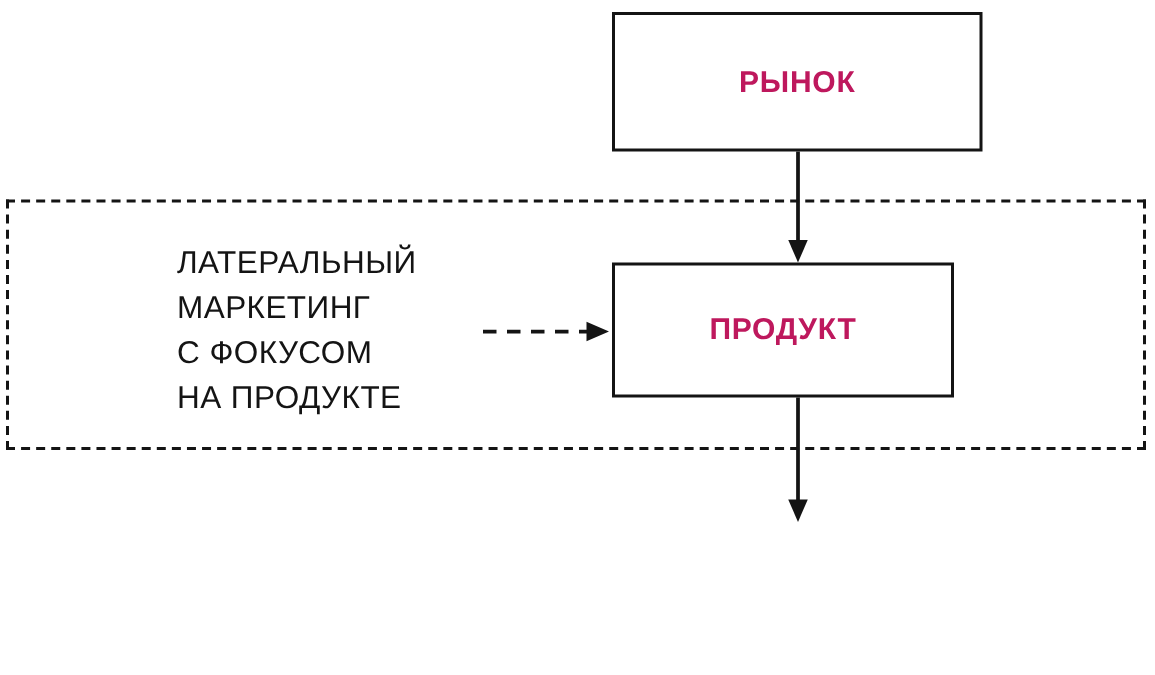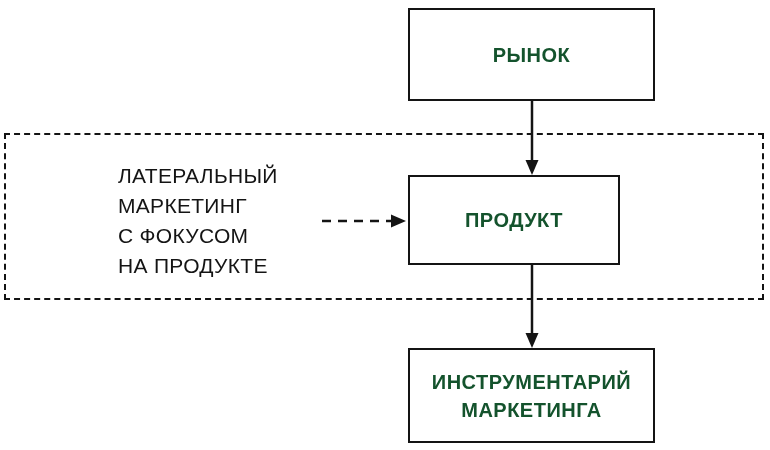--- a/index.html
+++ b/index.html
@@ -22,34 +22,34 @@
     box-sizing: border-box;
     border: 2px solid #141414;
     background: #ffffff;
     display: flex;
     align-items: center;
     justify-content: center;
     text-align: center;
     font-weight: 700;
     font-size: 20px;
     letter-spacing: 0.5px;
-    color: #14532d;
+    color: #be185d;
     white-space: pre-line;
     line-height: 1.4;
   }
   .node-market {
     left: 408px;
     top: 8px;
     width: 247px;
     height: 93px;
   }
   .node-product {
     left: 408px;
     top: 175px;
-    width: 212px;
+    width: 228px;
     height: 90px;
   }
   .node-tools {
     left: 408px;
     top: 348px;
     width: 247px;
     height: 95px;
   }
   .dashed-region {
     position: absolute;
@@ -90,22 +90,20 @@
 
   <div class="lateral-label">ЛАТЕРАЛЬНЫЙ
 МАРКЕТИНГ
 С ФОКУСОМ
 НА ПРОДУКТЕ</div>
 
   <div class="node node-market">РЫНОК</div>
 
   <div class="node node-product">ПРОДУКТ</div>
 
-  <div class="node node-tools">ИНСТРУМЕНТАРИЙ
-МАРКЕТИНГА</div>
 
   <svg class="arrows" width="770" height="450" viewBox="0 0 770 450">
 
     <g>
       <line x1="532" y1="101" x2="532" y2="163" stroke="#141414" stroke-width="2.5"></line>
       <polygon points="532,175 525.5,160 538.5,160" fill="#141414"></polygon>
     </g>
 
     <g>
       <line x1="532" y1="265" x2="532" y2="336" stroke="#141414" stroke-width="2.5"></line>

